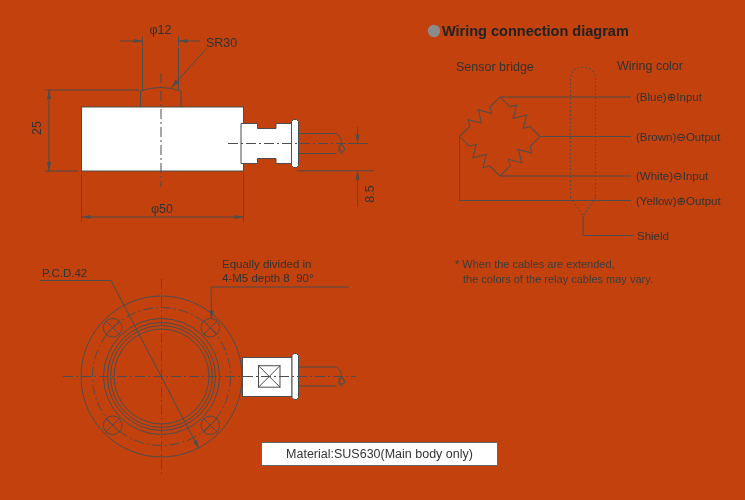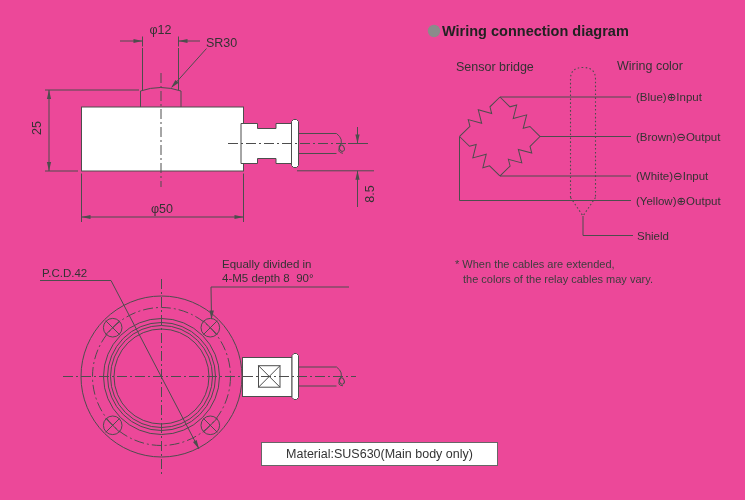--- a/index.html
+++ b/index.html
@@ -1,16 +1,16 @@
 <!DOCTYPE html>
 <html><head>
 <meta charset="utf-8">
 <style>
   html,body{margin:0;padding:0;background:#fff;}
-  .page{position:relative;width:745px;height:500px;background:#ec4899;overflow:hidden;}
+  .page{position:relative;width:745px;height:500px;background:#c2410c;overflow:hidden;}
   svg{position:absolute;left:0;top:0;}
   .t{font-family:"Liberation Sans","DejaVu Sans",sans-serif;fill:#333333;}
   .dim{font-size:12.5px;}
   .small{font-size:11.5px;}
   .note{font-size:11px;fill:#3d3d3d;}
   .heading{font-size:12.5px;}
   .title{font-size:14.5px;font-weight:bold;fill:#222222;}
   .ln{stroke:#4d4d4d;stroke-width:1;fill:none;}
   .lnf{stroke:#4d4d4d;stroke-width:1;fill:#ffffff;}
   .cl{stroke:#4d4d4d;stroke-width:1;fill:none;stroke-dasharray:10 3 2 3;}

